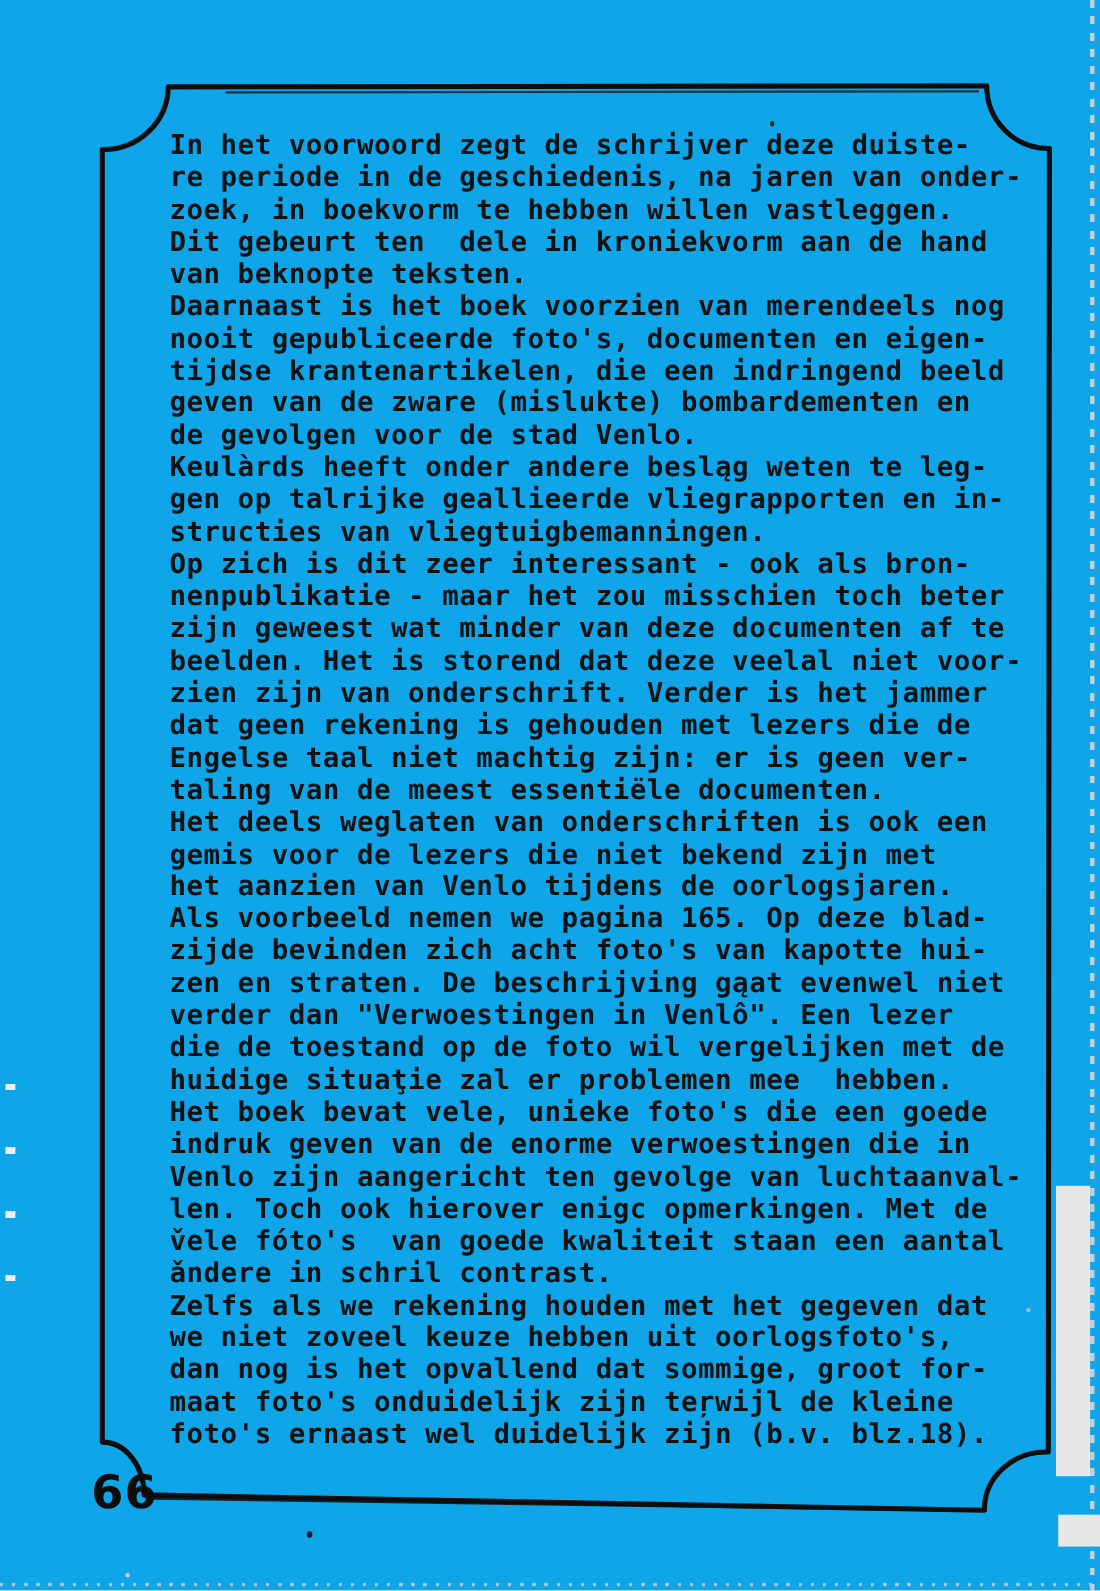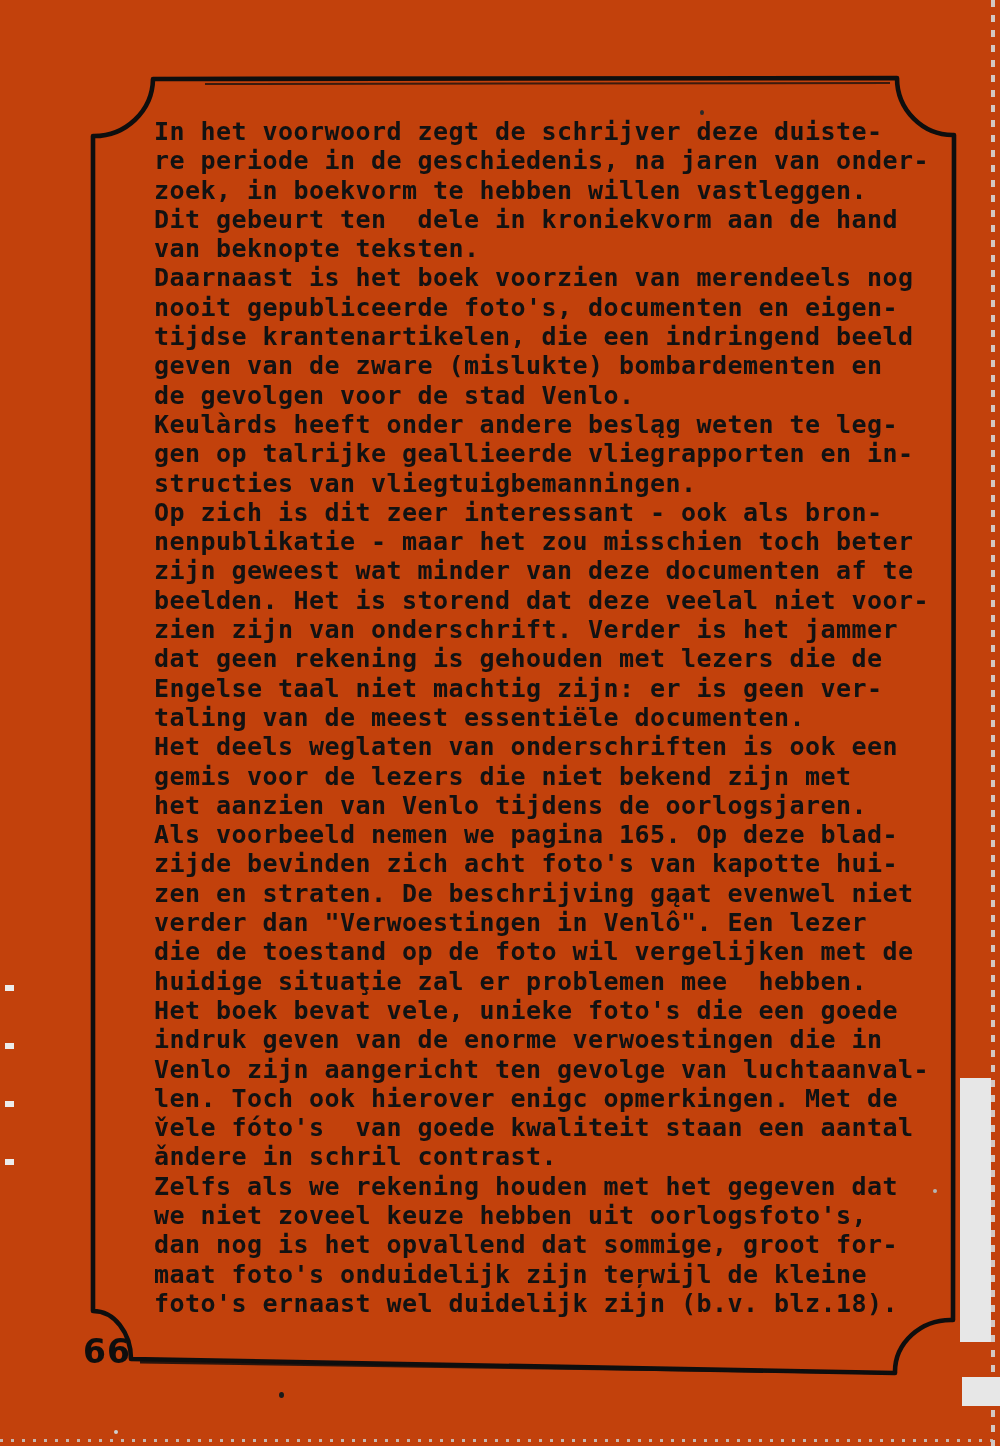--- a/index.html
+++ b/index.html
@@ -4,21 +4,21 @@
 <style>
   html, body {
     margin: 0;
     padding: 0;
     background: #ffffff;
   }
   .page {
     position: relative;
     width: 1000px;
     height: 1446px;
-    background: #c2410c;
+    background: #0ea5e9;
     overflow: hidden;
     font-family: "DejaVu Sans Mono", "Liberation Mono", monospace;
   }
   .frame-svg {
     position: absolute;
     left: 0;
     top: 0;
     width: 1000px;
     height: 1446px;
   }
@@ -34,21 +34,21 @@
     letter-spacing: 0.45px;
     color: #121212;
     white-space: pre;
   }
   .page-number {
     position: absolute;
     left: 83px;
     top: 1332px;
     font-family: "DejaVu Sans", "Liberation Sans", sans-serif;
     font-weight: 700;
-    font-size: 33px;
+    font-size: 42px;
     color: #0e0e0e;
     letter-spacing: 1px;
   }
   
   .perforation-strip {
     position: absolute;
     left: 991px;
     top: 0;
     width: 4px;
     height: 1446px;

